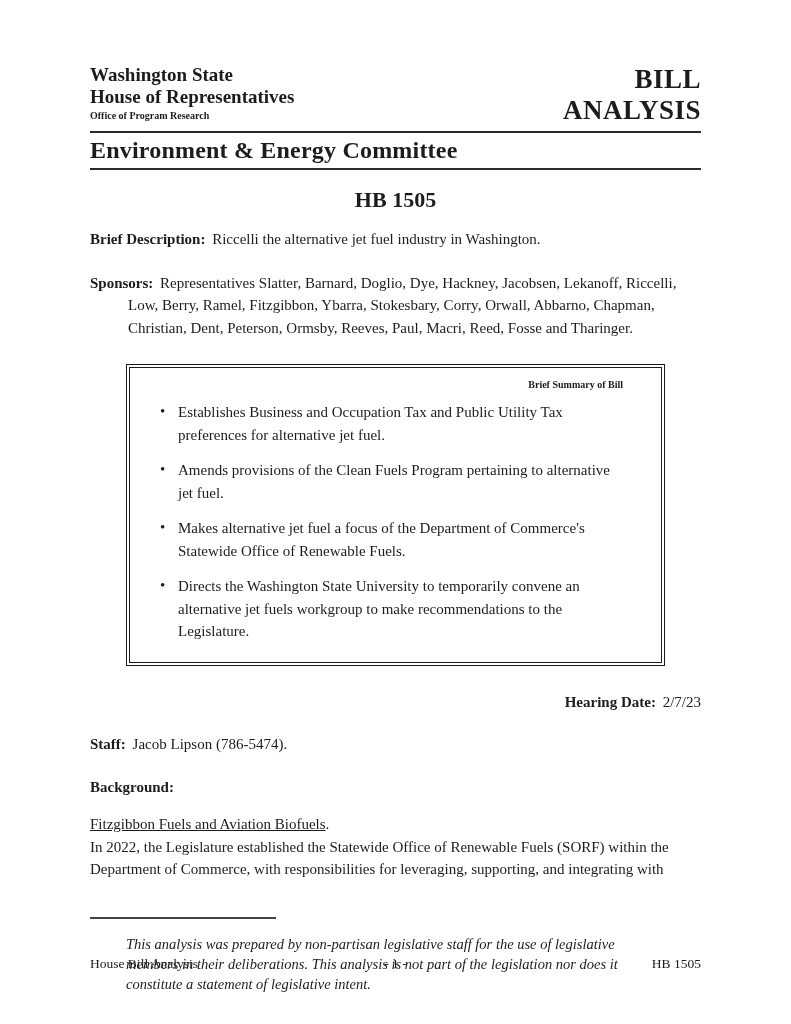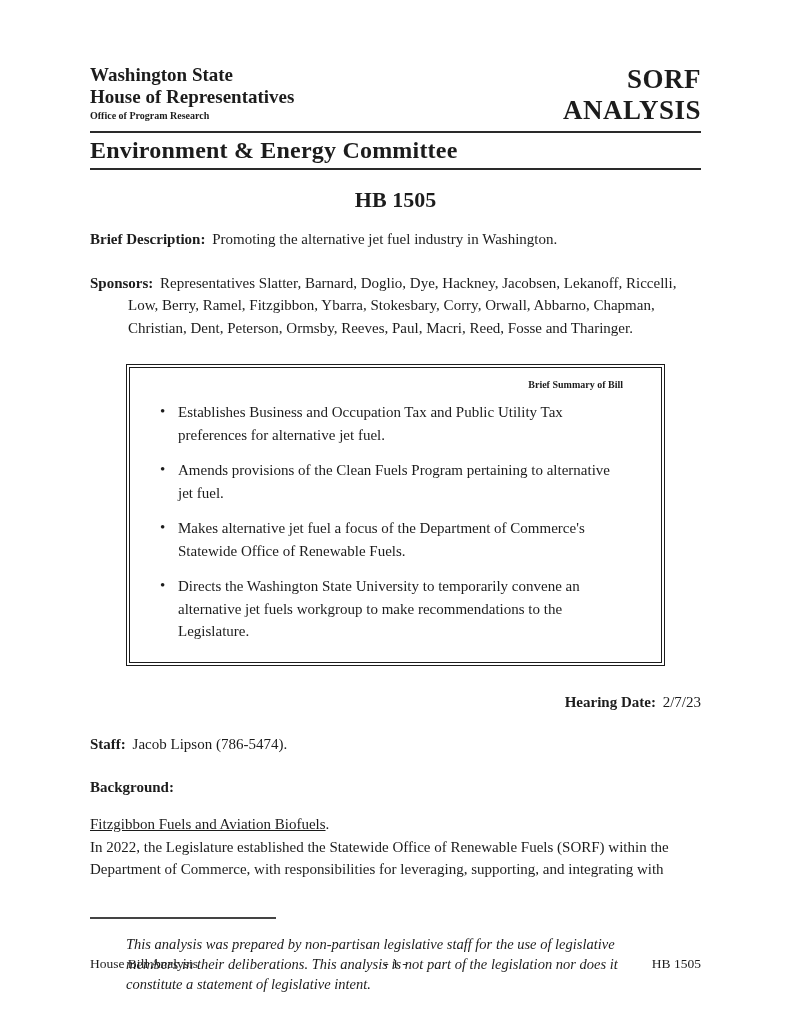--- a/index.html
+++ b/index.html
@@ -80,33 +80,33 @@
 
 <div class="page">
 
   <div class="masthead">
     <div class="org-block">
       <div class="org-line-lg">Washington State</div>
       <div class="org-line-lg">House of Representatives</div>
       <div class="org-line-sm">Office of Program Research</div>
     </div>
     <div class="doc-type">
-      <div>SORF</div>
+      <div>BILL</div>
       <div>ANALYSIS</div>
     </div>
   </div>
   <hr class="rule rule-header">
 
   <div class="committee">Environment &amp; Energy Committee</div>
   <hr class="rule">
 
   <div class="bill-number">HB 1505</div>
 
   <p class="body-text para-brief">
-    <span class="label">Brief Description:</span><span>Promoting the alternative jet fuel industry in Washington.</span>
+    <span class="label">Brief Description:</span><span>Riccelli the alternative jet fuel industry in Washington.</span>
   </p>
 
   <p class="body-text para-sponsors">
     <span class="label">Sponsors:</span><span>Representatives Slatter, Barnard, Doglio, Dye, Hackney, Jacobsen, Lekanoff, Riccelli, Low, Berry, Ramel, Fitzgibbon, Ybarra, Stokesbary, Corry, Orwall, Abbarno, Chapman, Christian, Dent, Peterson, Ormsby, Reeves, Paul, Macri, Reed, Fosse and Tharinger.</span>
   </p>
 
   <div class="summary-box">
     <div class="summary-title">Brief Summary of Bill</div>
     <ul class="summary-list">
       <li><span class="bullet-dot">•</span><span>Establishes Business and Occupation Tax and Public Utility Tax preferences for alternative jet fuel.</span></li>

